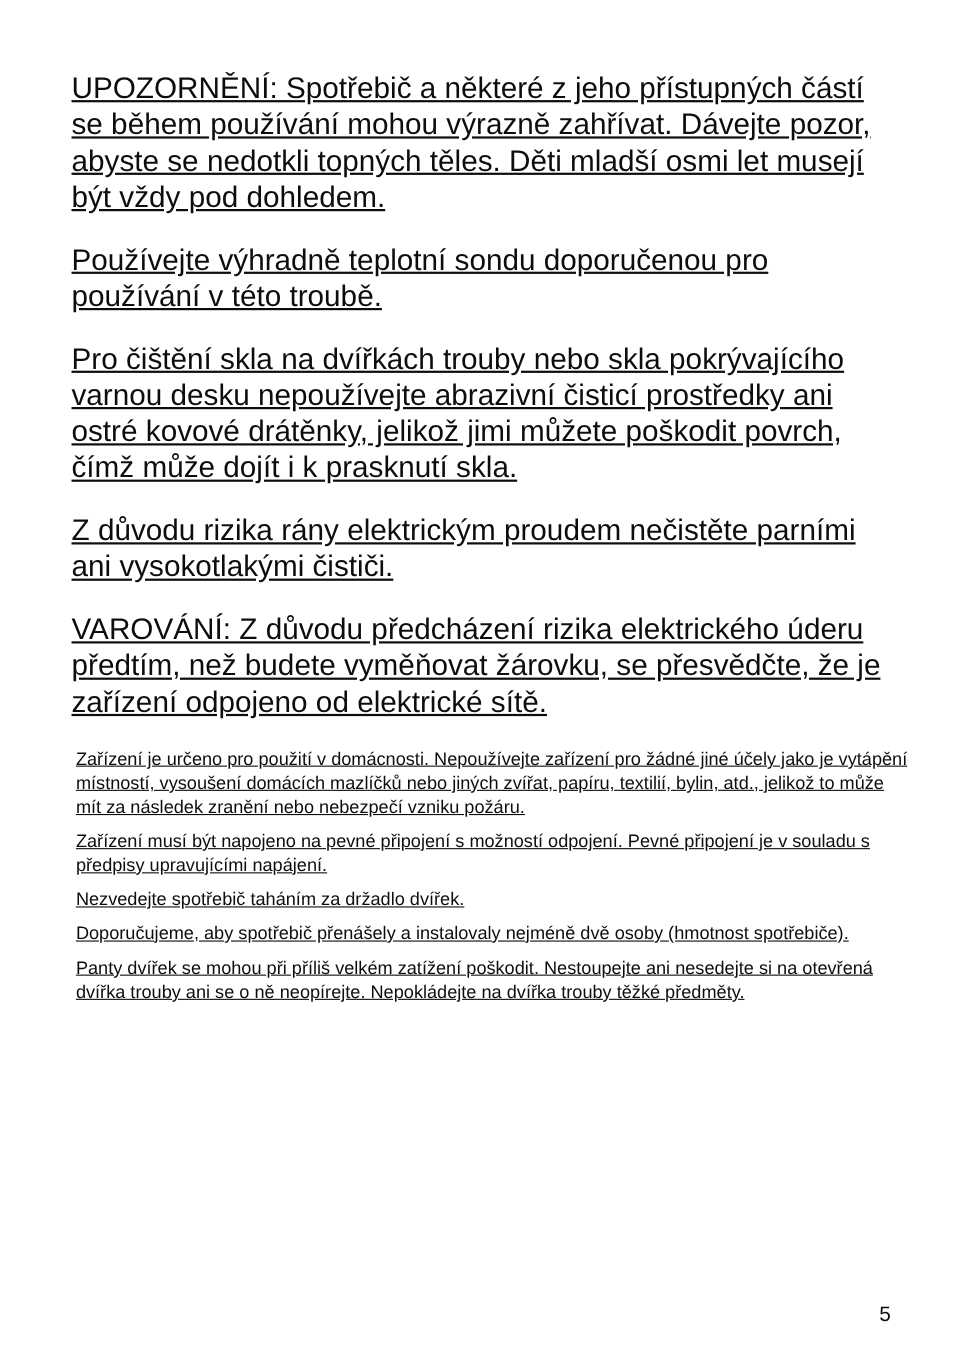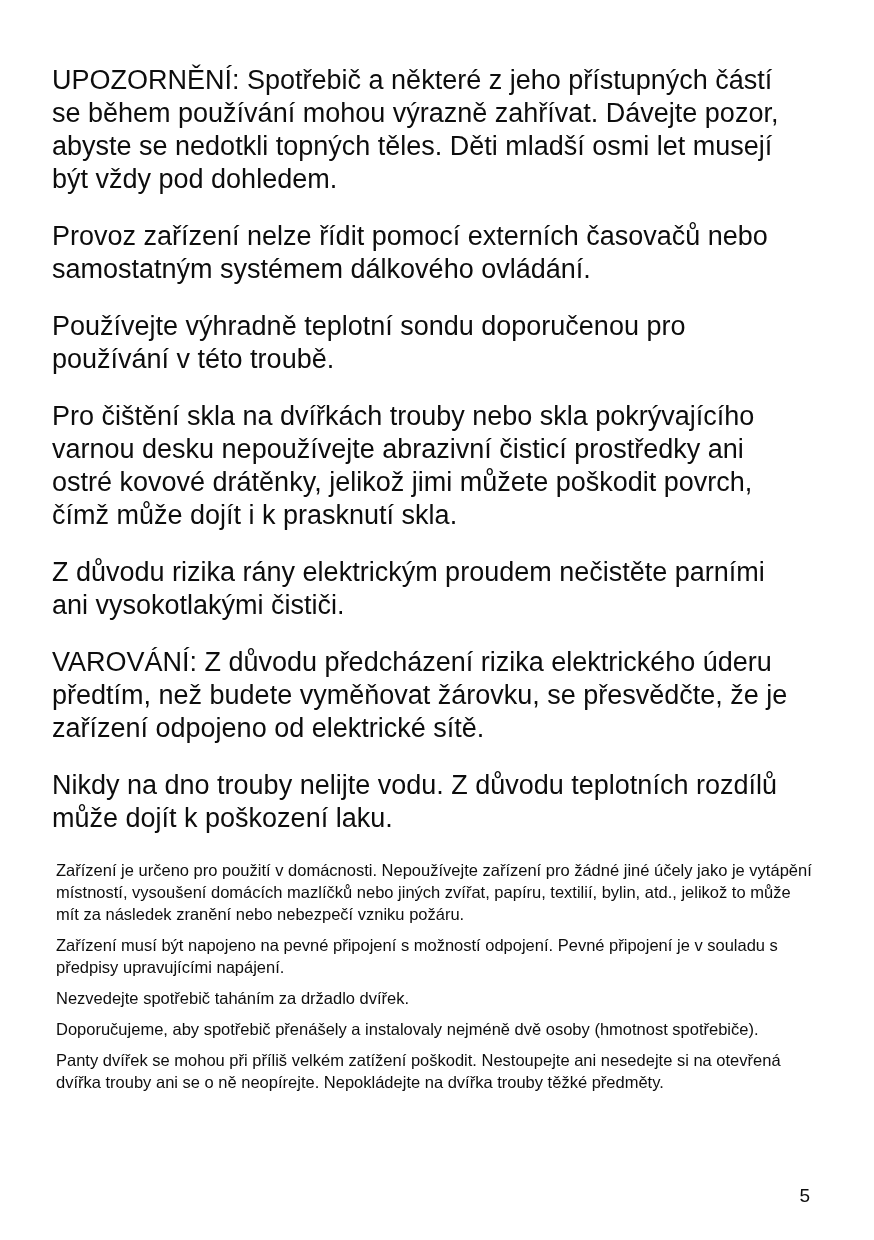--- a/index.html
+++ b/index.html
@@ -11,23 +11,24 @@
     position: relative;
     width: 874px;
     height: 1240px;
     background: #ffffff;
     color: #0d0d0d;
     font-family: "Liberation Sans", "DejaVu Sans", sans-serif;
     overflow: hidden;
   }
   .content {
     position: absolute;
-    left: 52px;
+    left: 65px;
     top: 64px;
     width: 750px;
+    text-decoration: underline;
   }
   p.warning {
     margin: 0 0 24px 0;
     font-size: 27px;
     line-height: 33px;
     font-weight: normal;
   }
   h1.section-heading {
     margin: 26px 0 5px 0;
     font-size: 34px;
@@ -49,26 +50,24 @@
     font-size: 19px;
     line-height: 20px;
   }
 </style>
 </head>
 <body>
 
 <div class="page">
   <div class="content">
     <p class="warning">UPOZORNĚNÍ: Spotřebič a některé z jeho přístupných částí se během používání mohou výrazně zahřívat. Dávejte pozor, abyste se nedotkli topných těles. Děti mladší osmi let musejí být vždy pod dohledem.</p>
-    <p class="warning">Provoz zařízení nelze řídit pomocí externích časovačů nebo samostatným systémem dálkového ovládání.</p>
     <p class="warning">Používejte výhradně teplotní sondu doporučenou pro používání v této troubě.</p>
     <p class="warning">Pro čištění skla na dvířkách trouby nebo skla pokrývajícího varnou desku nepoužívejte abrazivní čisticí prostředky ani ostré kovové drátěnky, jelikož jimi můžete poškodit povrch, čímž může dojít i k prasknutí skla.</p>
     <p class="warning">Z důvodu rizika rány elektrickým proudem nečistěte parními ani vysokotlakými čističi.</p>
     <p class="warning">VAROVÁNÍ: Z důvodu předcházení rizika elektrického úderu předtím, než budete vyměňovat žárovku, se přesvědčte, že je zařízení odpojeno od elektrické sítě.</p>
-    <p class="warning">Nikdy na dno trouby nelijte vodu. Z důvodu teplotních rozdílů může dojít k poškození laku.</p>
 
 
     <p class="note">Zařízení je určeno pro použití v domácnosti. Nepoužívejte zařízení pro žádné jiné účely jako je vytápění místností, vysoušení domácích mazlíčků nebo jiných zvířat, papíru, textilií, bylin, atd., jelikož to může mít za následek zranění nebo nebezpečí vzniku požáru.</p>
     <p class="note">Zařízení musí být napojeno na pevné připojení s možností odpojení. Pevné připojení je v souladu s předpisy upravujícími napájení.</p>
     <p class="note">Nezvedejte spotřebič taháním za držadlo dvířek.</p>
     <p class="note">Doporučujeme, aby spotřebič přenášely a instalovaly nejméně dvě osoby (hmotnost spotřebiče).</p>
     <p class="note">Panty dvířek se mohou při příliš velkém zatížení poškodit. Nestoupejte ani nesedejte si na otevřená dvířka trouby ani se o ně neopírejte. Nepokládejte na dvířka trouby těžké předměty.</p>
   </div>
 
   <div class="page-number">5</div>

